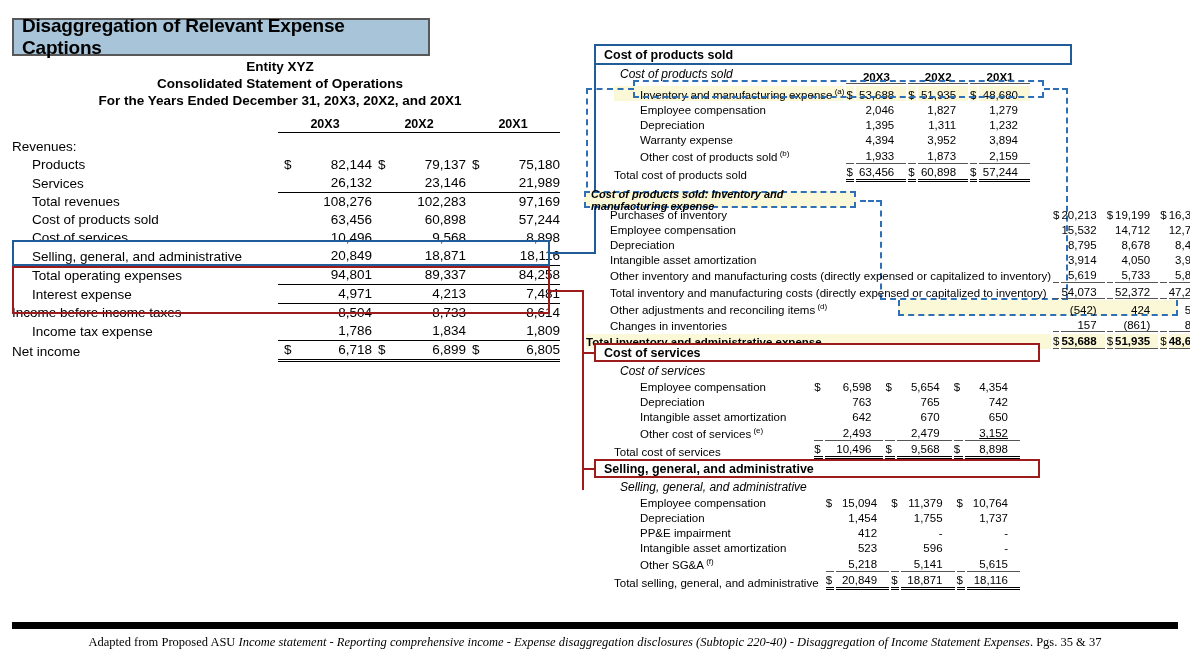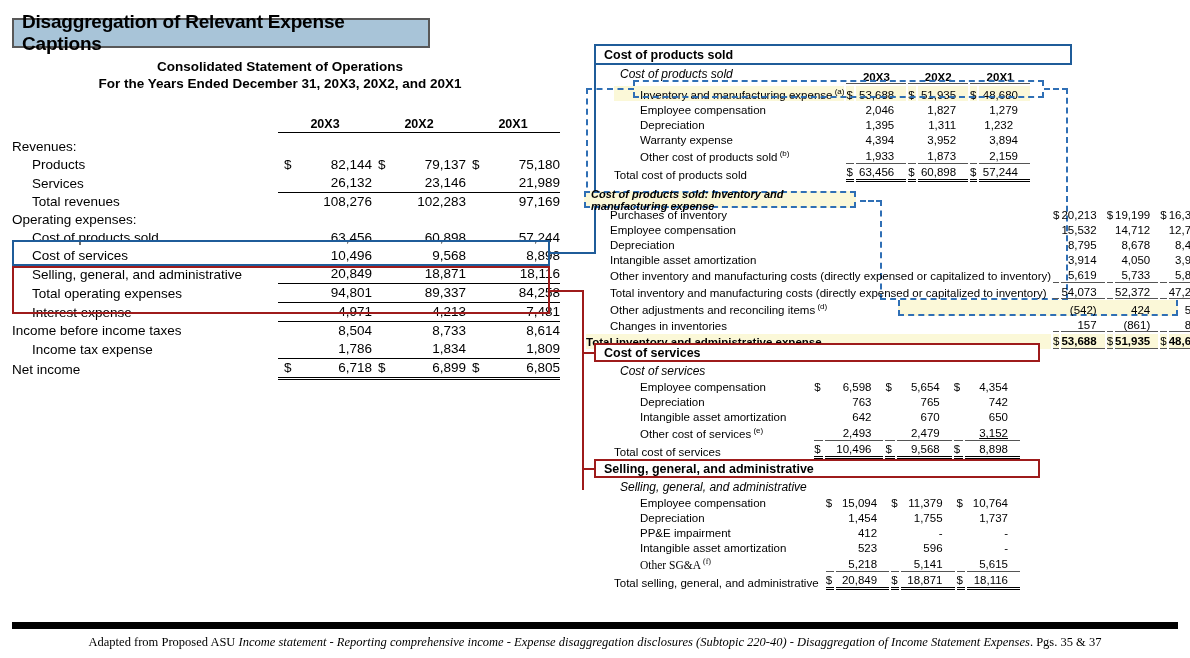--- a/index.html
+++ b/index.html
@@ -5,21 +5,21 @@
   html,body{margin:0;padding:0;}
   body{
     width:1190px;height:658px;background:#ffffff;position:relative;overflow:hidden;
     font-family:"Liberation Sans", sans-serif;color:#000;
     -webkit-font-smoothing:antialiased;
   }
   .abs{position:absolute;}
 
   
   #title-banner{
-    left:12px;top:18px;width:418px;height:30px;
+    left:12px;top:18px;width:418px;height:38px;
     background:#a8c4d8;border:2px solid #585858;
     display:flex;align-items:center;
     box-sizing:border-box;padding-left:8px;
   }
   #title-banner .t{font-size:19px;font-weight:bold;letter-spacing:-.2px;}
 
   
   #stmt-heading{left:0px;top:58px;width:560px;text-align:center;}
   #stmt-heading div{font-size:13.5px;font-weight:bold;line-height:17px;}
 
@@ -75,20 +75,21 @@
   #footer-text i{font-style:italic;}
 </style>
 </head>
 <body>
 
 <div id="title-banner" class="abs">
   <span class="t">Disaggregation of Relevant Expense Captions</span>
 </div>
 
 <div id="stmt-heading" class="abs">
+  <div>Entity XYZ</div>
   <div>Consolidated Statement of Operations</div>
   <div>For the Years Ended December 31, 20X3, 20X2, and 20X1</div>
 </div>
 
 <div id="left-table" class="abs">
   <table class="fin">
       <tbody id="left-body">
         <tr>
           <td class="lbl"></td>
           <td class="colh ul-thin">20X3</td>
@@ -119,26 +120,20 @@
           <td class="num ul-thin">23,146</td>
           <td class="num ul-thin">21,989</td>
         </tr>
         <tr>
           <td class="lbl ind1">Total revenues</td>
           <td class="num">108,276</td>
           <td class="num">102,283</td>
           <td class="num">97,169</td>
         </tr>
         <tr>
-          <td class="lbl">Operating expenses:</td>
-          <td class="num">&nbsp;</td>
-          <td class="num">&nbsp;</td>
-          <td class="num">&nbsp;</td>
-        </tr>
-        <tr>
           <td class="lbl ind1">Cost of products sold</td>
           <td class="num">63,456</td>
           <td class="num">60,898</td>
           <td class="num">57,244</td>
         </tr>
         <tr>
           <td class="lbl ind1">Cost of services</td>
           <td class="num">10,496</td>
           <td class="num">9,568</td>
           <td class="num">8,898</td>
@@ -225,21 +220,21 @@
           <td class="cur"></td>
           <td class="num" style="width: 56px; padding-right: 12px;">1,279</td>
         </tr>
         <tr>
           <td class="lbl" style="width: 196px; padding-left: 26px;">Depreciation</td>
           <td class="cur"></td>
           <td class="num" style="width: 56px; padding-right: 12px;">1,395</td>
           <td class="cur"></td>
           <td class="num" style="width: 56px; padding-right: 12px;">1,311</td>
           <td class="cur"></td>
-          <td class="num" style="width: 56px; padding-right: 12px; text-align: center;">1,232</td>
+          <td class="num" style="width: 56px; padding-right: 12px;">1,232</td>
         </tr>
         <tr>
           <td class="lbl" style="width: 196px; padding-left: 26px;">Warranty expense</td>
           <td class="cur"></td>
           <td class="num" style="width: 56px; padding-right: 12px;">4,394</td>
           <td class="cur"></td>
           <td class="num" style="width: 56px; padding-right: 12px;">3,952</td>
           <td class="cur"></td>
           <td class="num" style="width: 56px; padding-right: 12px;">3,894</td>
         </tr>
@@ -462,21 +457,21 @@
         <tr>
           <td class="lbl" style="width: 196px; padding-left: 26px;">Intangible asset amortization</td>
           <td class="cur"></td>
           <td class="num" style="width: 56px; padding-right: 12px;">523</td>
           <td class="cur"></td>
           <td class="num" style="width: 56px; padding-right: 12px;">596</td>
           <td class="cur"></td>
           <td class="num" style="width: 56px; padding-right: 12px;">-</td>
         </tr>
         <tr>
-          <td class="lbl" style="width: 196px; padding-left: 26px; font-family: Liberation Serif, serif;">Other SG&amp;A<span class="fn"> (f)</span></td>
+          <td class="lbl" style="width: 196px; padding-left: 26px;">Other SG&amp;A<span class="fn"> (f)</span></td>
           <td class="cur ulg"></td>
           <td class="num ulg" style="width: 56px; padding-right: 12px;">5,218</td>
           <td class="cur ulg"></td>
           <td class="num ulg" style="width: 56px; padding-right: 12px;">5,141</td>
           <td class="cur ulg"></td>
           <td class="num ulg" style="width: 56px; padding-right: 12px;">5,615</td>
         </tr>
         <tr>
           <td class="lbl" style="width: 196px; padding-left: 0px;">Total selling, general, and administrative</td>
           <td class="cur dblb">$</td>

